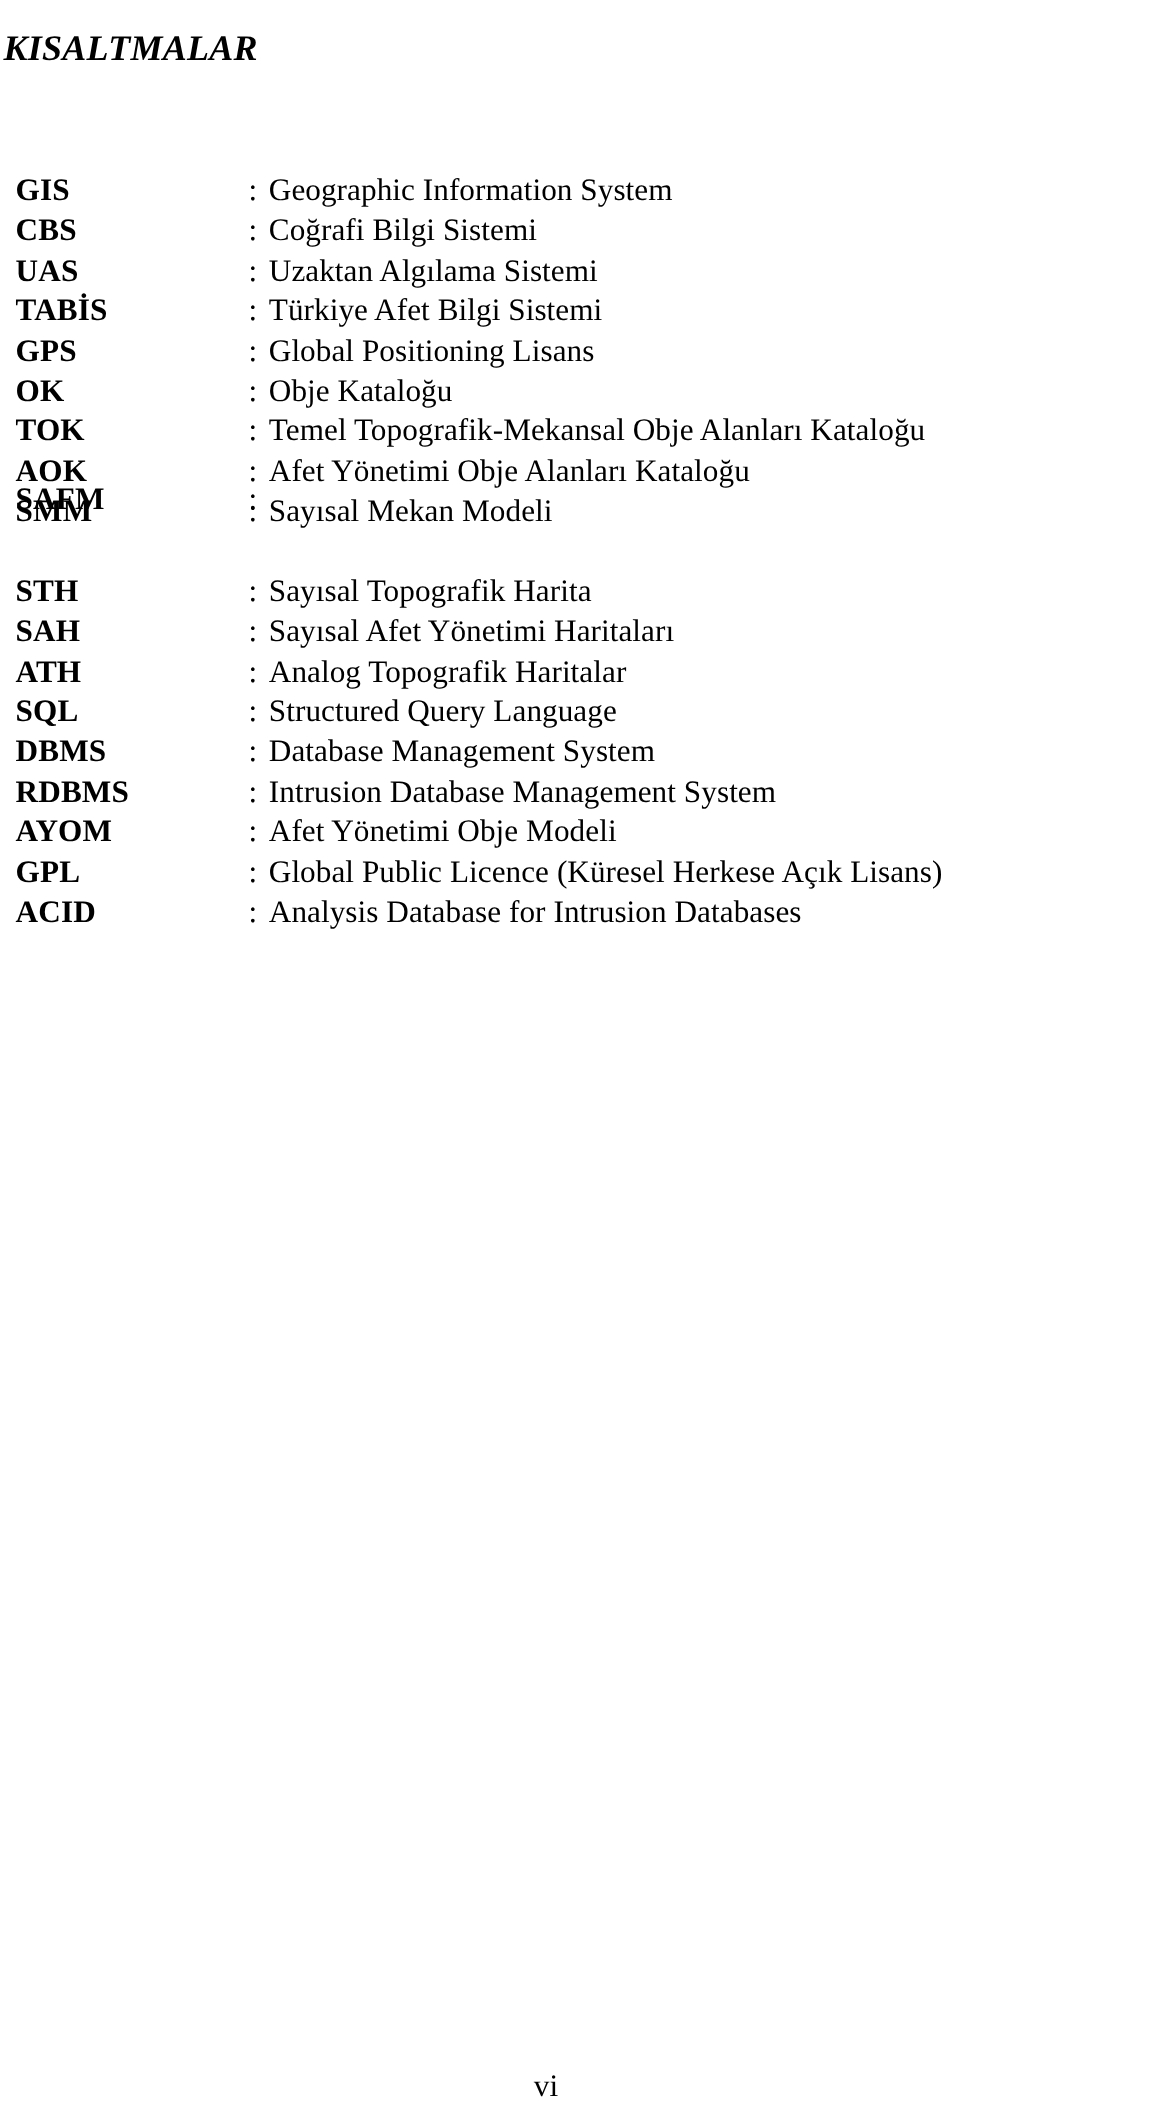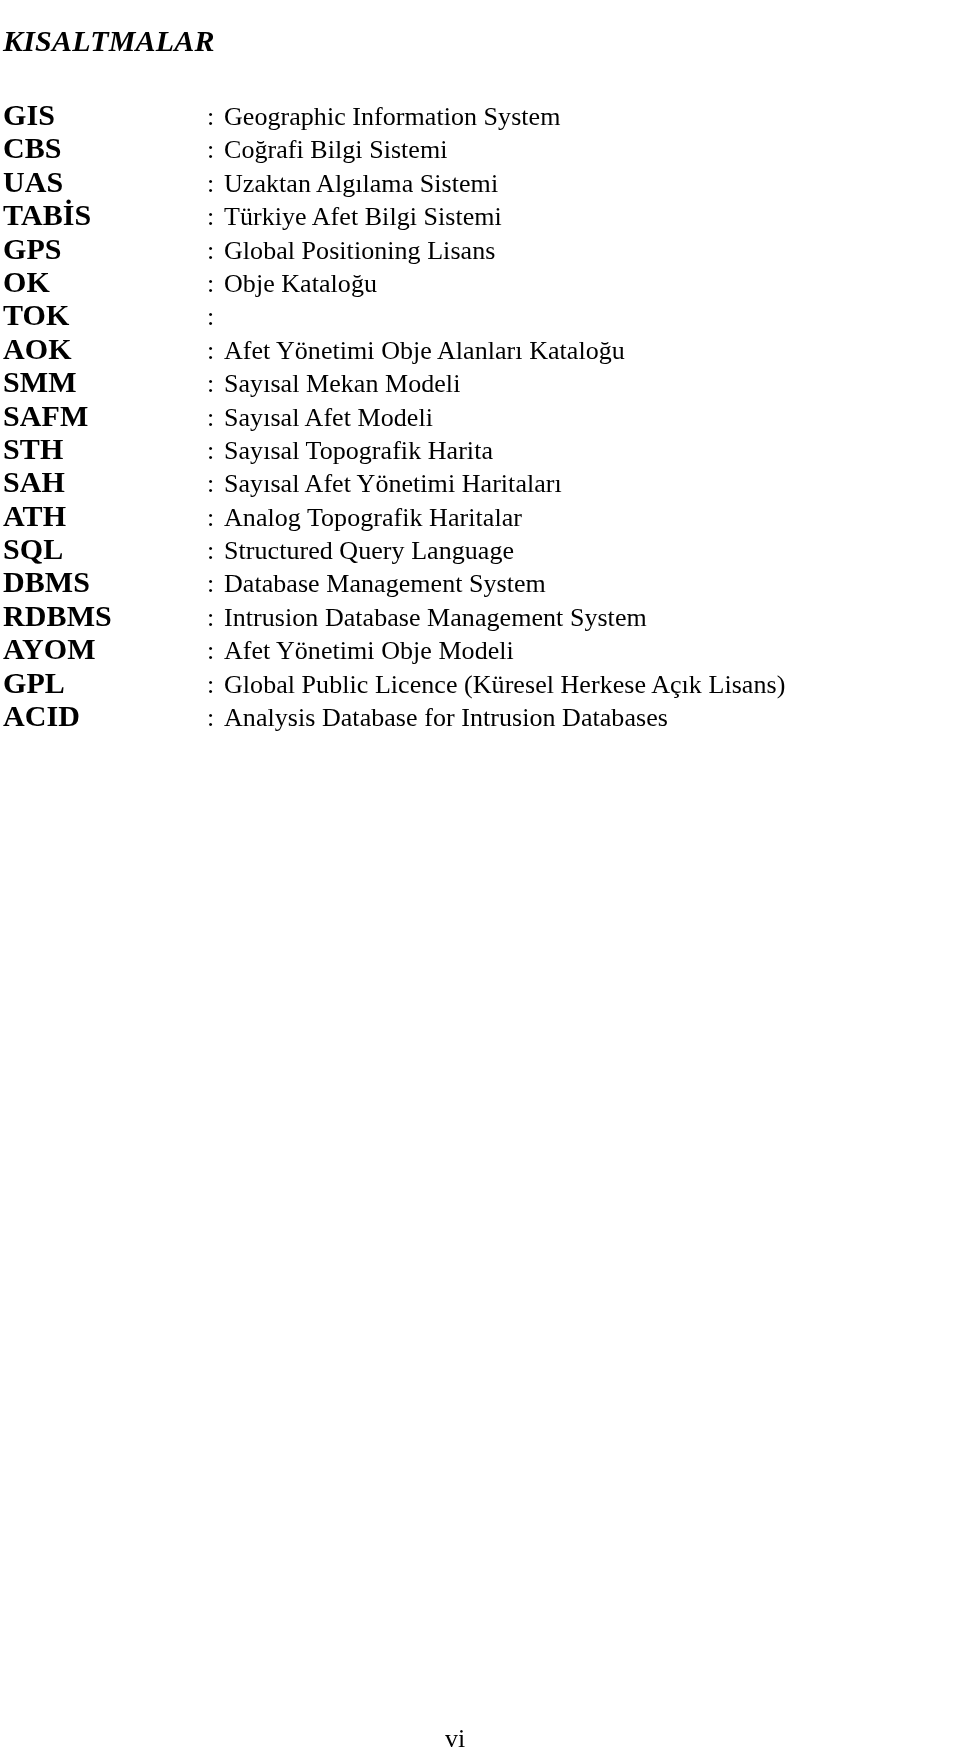--- a/index.html
+++ b/index.html
@@ -47,39 +47,40 @@
     display: flex;
     align-items: baseline;
     height: 33.4px;
     line-height: 33.4px;
     white-space: nowrap;
   }
 
   .abbrev-term {
     flex: 0 0 auto;
     width: 207px;
-    padding-left: 3px;
+    padding-left: 13px;
     box-sizing: border-box;
-    font-size: 30px;
+    font-size: 26px;
     font-weight: bold;
     letter-spacing: 0.1px;
   }
 
   .abbrev-sep {
     flex: 0 0 auto;
     width: 17px;
     font-size: 26px;
     font-weight: normal;
   }
 
   .abbrev-def {
     flex: 1 1 auto;
     font-size: 26px;
     font-weight: normal;
     letter-spacing: 0.05px;
+    margin-top: 44px;
   }
 
   .page-number {
     position: absolute;
     left: 0;
     top: 1726px;
     width: 780px;
     text-align: center;
     font-size: 26px;
     line-height: 1;
@@ -121,35 +122,35 @@
         <span class="abbrev-def">Global Positioning Lisans</span>
       </div>
       <div class="abbrev-row">
         <span class="abbrev-term">OK</span>
         <span class="abbrev-sep">:</span>
         <span class="abbrev-def">Obje Kataloğu</span>
       </div>
       <div class="abbrev-row">
         <span class="abbrev-term">TOK</span>
         <span class="abbrev-sep">:</span>
+        <span class="abbrev-def">Temel Topografik-Mekansal Obje Alanları Kataloğu</span>
       </div>
       <div class="abbrev-row">
         <span class="abbrev-term">AOK</span>
         <span class="abbrev-sep">:</span>
         <span class="abbrev-def">Afet Yönetimi Obje Alanları Kataloğu</span>
       </div>
       <div class="abbrev-row">
         <span class="abbrev-term">SMM</span>
         <span class="abbrev-sep">:</span>
         <span class="abbrev-def">Sayısal Mekan Modeli</span>
       </div>
       <div class="abbrev-row">
         <span class="abbrev-term">SAFM</span>
         <span class="abbrev-sep">:</span>
-        <span class="abbrev-def">Sayısal Afet Modeli</span>
       </div>
       <div class="abbrev-row">
         <span class="abbrev-term">STH</span>
         <span class="abbrev-sep">:</span>
         <span class="abbrev-def">Sayısal Topografik Harita</span>
       </div>
       <div class="abbrev-row">
         <span class="abbrev-term">SAH</span>
         <span class="abbrev-sep">:</span>
         <span class="abbrev-def">Sayısal Afet Yönetimi Haritaları</span>

